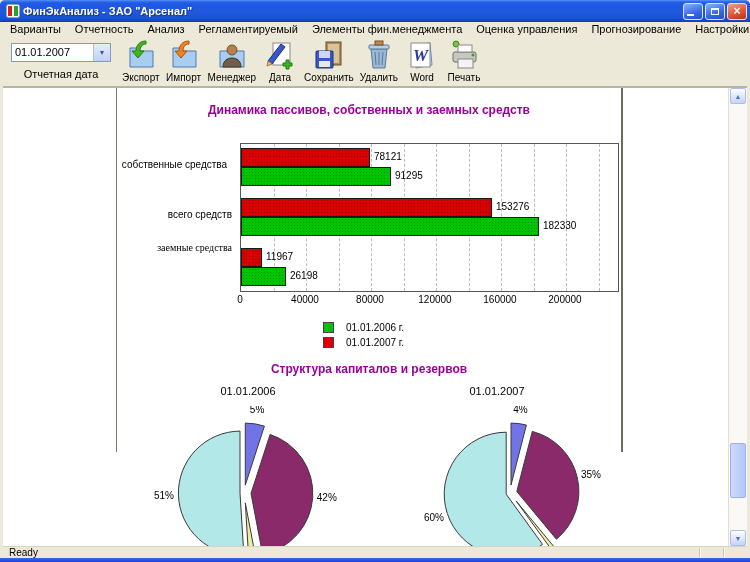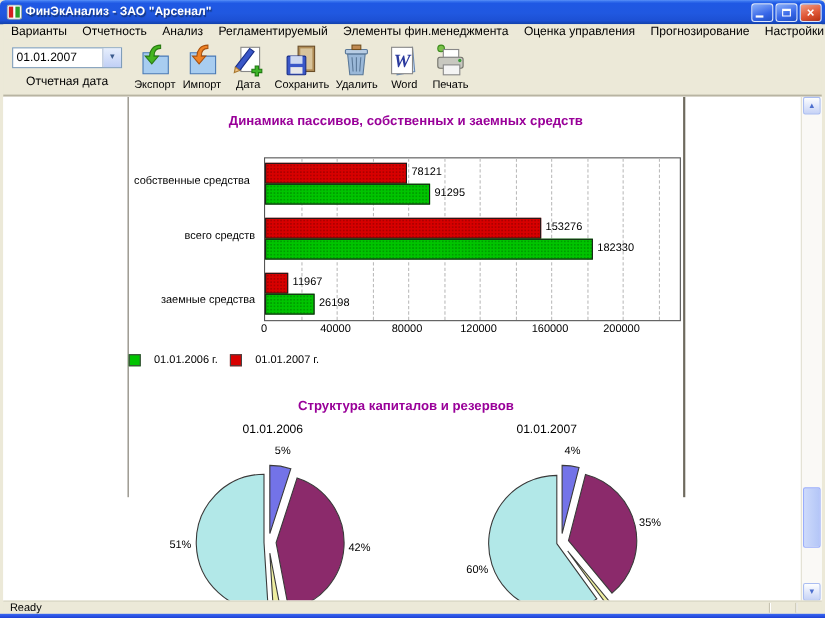--- a/index.html
+++ b/index.html
@@ -40,21 +40,21 @@
   .page{position:absolute;left:113px;top:0;width:504px;height:364px;background:#fff;
     border-left:1px solid #7a766a;border-right:2px solid #6e6a5e;box-sizing:content-box;}
   .chart-title{position:absolute;top:15px;left:0;width:504px;text-align:center;color:#990099;font-weight:bold;font-size:12px;}
   .bar-frame{position:absolute;left:123px;top:55px;width:377px;height:147px;border:1px solid #555;background:#fff;}
   .gridline{position:absolute;top:0;bottom:0;width:0;border-left:1px dashed #bcbcbc;}
   .bar{position:absolute;left:0;height:17px;border:1px solid #1a1a1a;box-sizing:content-box;
     background-image:radial-gradient(rgba(0,0,0,0.22) 0.5px,transparent 0.9px);background-size:3px 3px;}
   .bar-val{position:absolute;font-size:10px;color:#000;white-space:nowrap;}
   .cat-label{position:absolute;left:0;width:115px;text-align:right;font-size:10px;color:#000;white-space:nowrap;}
   .x-label{position:absolute;top:206px;font-size:10px;color:#000;transform:translateX(-50%);}
-  .legend{position:absolute;top:232px;left:0;width:504px;display:flex;flex-direction:row;align-items:center;}
+  .legend{position:absolute;top:232px;left:0;width:504px;display:flex;flex-direction:column;align-items:center;justify-content:flex-end;}
   .legend-row{display:flex;align-items:center;height:15px;width:92px;}
   .legend-swatch{width:9px;height:9px;border:1px solid #444;margin-right:12px;flex:0 0 auto;}
   .legend-label{font-size:10px;white-space:nowrap;}
   .pie-title{position:absolute;top:274px;left:0;width:504px;text-align:center;color:#990099;font-weight:bold;font-size:12px;}
   .pie-sub{position:absolute;top:297px;width:140px;text-align:center;font-size:11px;}
   .pie-sub.left{left:61px;} .pie-sub.right{left:310px;}
   .pie-svg{position:absolute;top:318px;}
   .pie-svg.left{left:27px;} .pie-svg.right{left:293px;}
 
   
@@ -118,20 +118,28 @@
               <path d="M21 2 C14 2 11 7 11 12 L7 12 L13 19 L19 12 L15 12 C15 8 17 5 21 5 Z" fill="#44b520" stroke="#2a7a12"></path>
             </svg></span>
           <span class="tlabel">Экспорт</span>
         </div>
         <div class="tool-btn">
           <span class="ticon"><svg viewBox="0 0 32 32" width="32" height="32">
               <path d="M5 13 L5 28 L28 28 L28 12 L16 12 L13 9 L5 9 Z" fill="#a8cdf0" stroke="#4a7ab5"></path>
               <path d="M21 2 C14 2 11 7 11 12 L7 12 L13 19 L19 12 L15 12 C15 8 17 5 21 5 Z" fill="#f08224" stroke="#a85210"></path>
             </svg></span>
           <span class="tlabel">Импорт</span>
+        </div>
+        <div class="tool-btn">
+          <span class="ticon"><svg viewBox="0 0 32 32" width="32" height="32">
+              <path d="M4 12 h24 v16 h-24 z" fill="#a8cdf0" stroke="#4a7ab5"></path>
+              <circle cx="16" cy="11" r="5" fill="#b5824f" stroke="#74501f"></circle>
+              <path d="M7 28 c0-6 4-9 9-9 s9 3 9 9 z" fill="#6e5f4a" stroke="#463722"></path>
+            </svg></span>
+          <span class="tlabel">Менеджер</span>
         </div>
         <div class="tool-btn">
           <span class="ticon"><svg viewBox="0 0 32 32" width="32" height="32">
               <rect x="9" y="4" width="17" height="22" fill="#fff" stroke="#888"></rect>
               <path d="M4 22 L17 5 L21 8 L8 25 Z" fill="#3a57c8" stroke="#1a2f88"></path>
               <path d="M4 22 L8 25 L3 27 Z" fill="#f0c080" stroke="#a87830"></path>
               <path d="M22 21 h3 v3 h3 v3 h-3 v3 h-3 v-3 h-3 v-3 h3 z" fill="#3db528" stroke="#1f7a10"></path>
             </svg></span>
           <span class="tlabel">Дата</span>
         </div>
@@ -232,21 +240,21 @@
             <text x="110.5" y="6.7" text-anchor="middle" font-size="10" fill="#000">4%</text>
             <path d="M 106.8 85.5 L 122.3 25.4 A 62 62 0 0 1 146.4 133.2 Z" fill="#8b2a6b" stroke="#3a3a3a"></path>
             <text x="181.0" y="71.9" text-anchor="middle" font-size="10" fill="#000">35%</text>
             <path d="M 106.1 94.9 L 145.6 142.7 A 62 62 0 0 1 142.6 145.1 Z" fill="#eeeea0" stroke="#3a3a3a"></path>
             <text x="152.7" y="158.0" text-anchor="middle" font-size="10" fill="#000">1%</text>
             <path d="M 96.2 88.2 L 132.6 138.4 A 62 62 0 1 1 96.2 26.2 Z" fill="#b2e8e8" stroke="#3a3a3a"></path>
             <text x="23.9" y="114.7" text-anchor="middle" font-size="10" fill="#000">60%</text>
           </svg>
       <div class="cat-label" style="top: 71px; padding-right: 24px; text-align: center;">собственные средства</div>
           <div class="cat-label" style="top: 121px; padding-right: 24px;">всего средств</div>
-          <div class="cat-label" style="top: 179px; padding-right: 8px;">заемные средства</div>
+          <div class="cat-label" style="top: 154px; padding-right: 8px; font-family: Liberation Serif, serif;">заемные средства</div>
           <div class="x-label" style="left: 123px;">0</div>
           <div class="x-label" style="left: 188px;">40000</div>
           <div class="x-label" style="left: 253px;">80000</div>
           <div class="x-label" style="left: 318px;">120000</div>
           <div class="x-label" style="left: 383px;">160000</div>
           <div class="x-label" style="left: 448px;">200000</div>
         </div>
     </div>
     <div class="scrollbar">
       <div class="sb-btn sb-up">▲</div>

